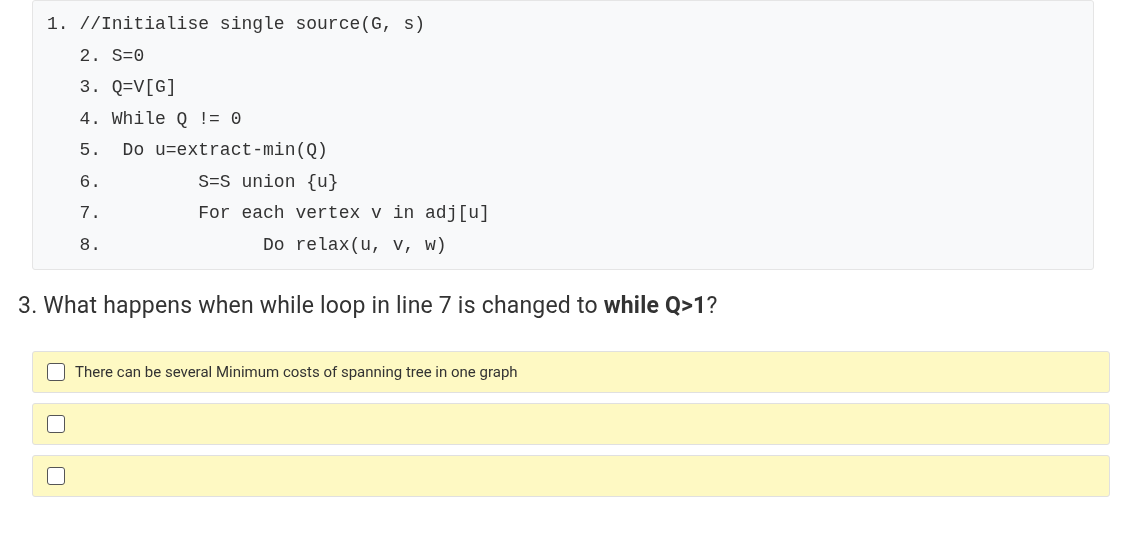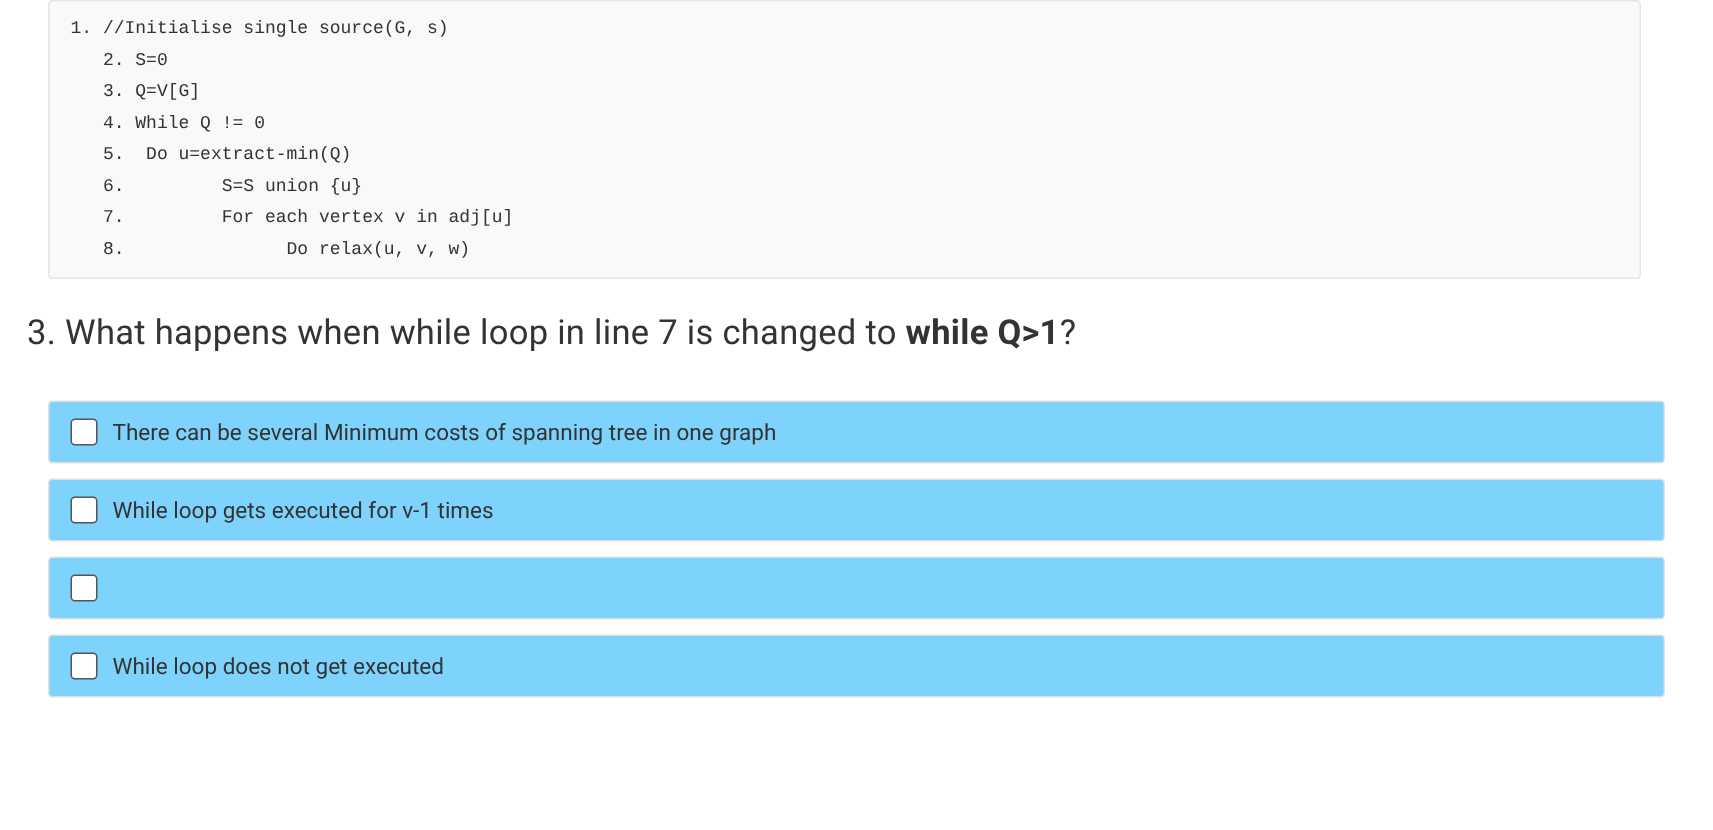--- a/index.html
+++ b/index.html
@@ -13,21 +13,21 @@
       padding: 0;
       width: 1142px;
     }
     .code-block {
       background: #f8f9fa;
       border: 1px solid #e5e5e5;
       border-radius: 3px;
       margin: 0 48px 0 32px;
       padding: 8px 14px;
       font-family: Consolas, Monaco, "Courier New", monospace;
-      font-size: 12px;
+      font-size: 18px;
       line-height: 1.75;
       color: #333;
       white-space: pre;
     }
     .question-heading {
       font-size: 23px;
       font-weight: 400;
       color: #333;
       margin: 22px 0 32px 18px;
       letter-spacing: 0.2px;
@@ -41,21 +41,21 @@
     }
     .option-row {
       border: 1px solid #e0e0e0;
       border-radius: 3px;
       padding: 11px 14px;
       margin-bottom: 10px;
       display: flex;
       align-items: center;
       font-size: 15px;
       color: #333;
-      background: #7dd3fc;
+      background: #fef9c3;
     }
     .checkbox {
       width: 18px;
       height: 18px;
       border: 1.5px solid #555;
       border-radius: 3px;
       margin-right: 10px;
       flex-shrink: 0;
       background: #fff;
     }
@@ -74,22 +74,17 @@
 
 <h2 class="question-heading"><span>3.</span><span> What happens when while loop in line 7 is changed to </span><span class="bold">while Q&gt;1</span><span>?</span></h2>
 
 <div class="options-container">
   <div class="option-row">
     <div class="checkbox"></div>
     <span>There can be several Minimum costs of spanning tree in one graph</span>
   </div>
   <div class="option-row">
     <div class="checkbox"></div>
-    <span>While loop gets executed for v-1 times</span>
   </div>
   <div class="option-row">
     <div class="checkbox"></div>
   </div>
-  <div class="option-row">
-    <div class="checkbox"></div>
-    <span>While loop does not get executed</span>
-  </div>
 </div>
 
 </body></html>

